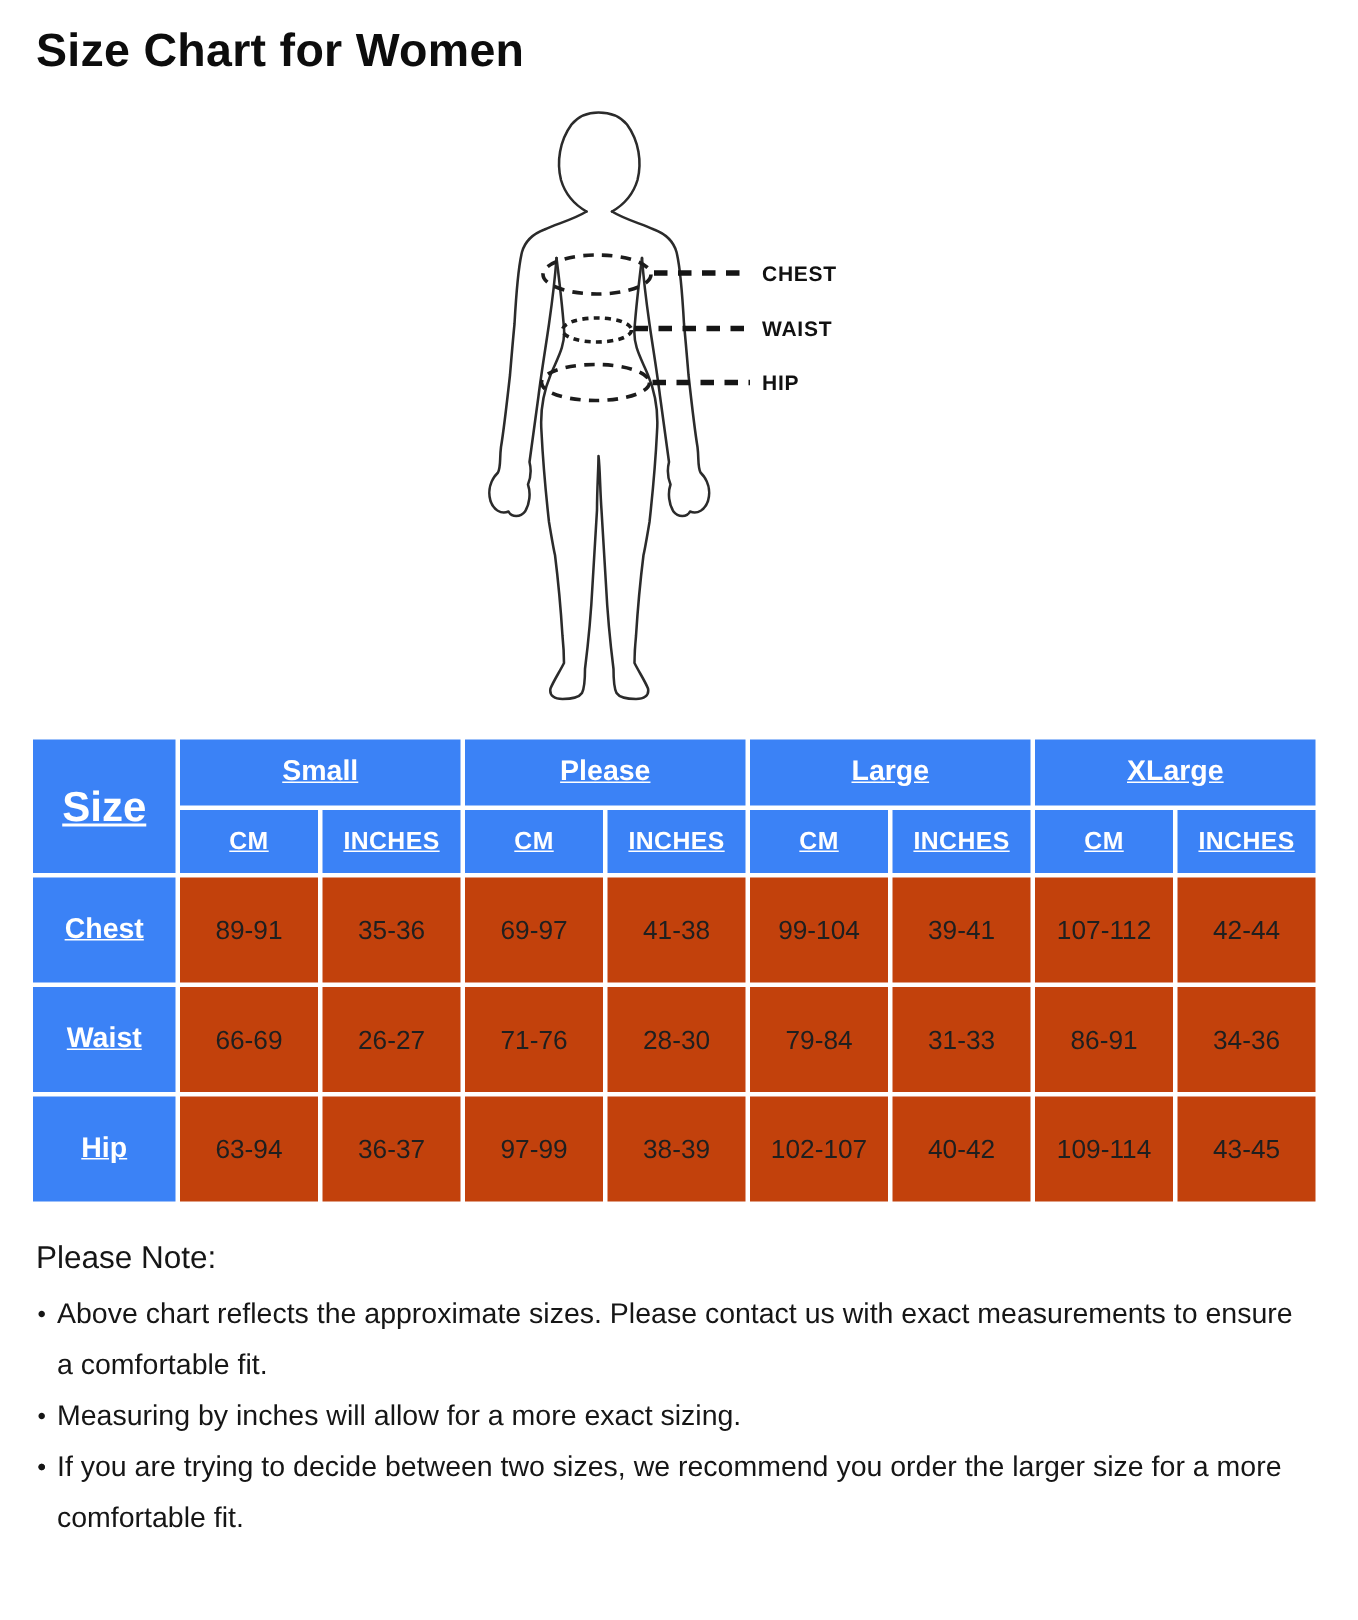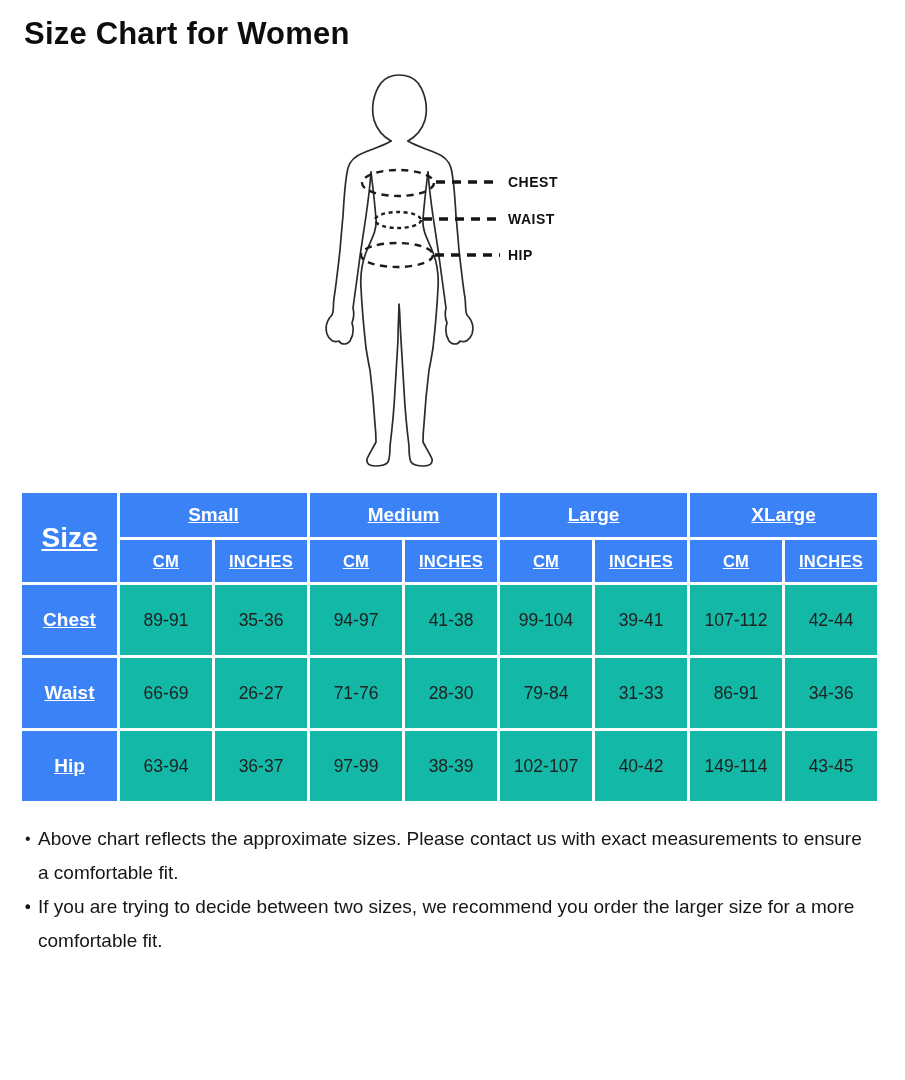--- a/index.html
+++ b/index.html
@@ -64,21 +64,21 @@
     background: #3b82f6;
     color: #ffffff;
     font-weight: bold;
     text-decoration: underline;
   }
   th.corner   { font-size: 28px; }
   th.group    { font-size: 19px; height: 44px; }
   th.unit     { font-size: 16.5px; height: 42px; letter-spacing: 0.3px; }
   th.rowlabel { font-size: 19px; }
   td.val {
-    background: #14b8a6;
+    background: #c2410c;
     color: #1f1f1f;
     font-size: 17.5px;
     height: 70px;
   }
   .notes {
     margin: 18px 0 0 0;
     width: 895px;
     font-size: 19px;
     line-height: 34px;
     color: #161616;
@@ -194,39 +194,39 @@
       <col style="width:92px">
     <col style="width:92px">
       <col style="width:92px">
     <col style="width:92px">
       <col style="width:92px">
   </colgroup>
   <tbody>
       <tr>
     <th class="hdr corner" rowspan="2">Size</th>
     <th class="hdr group" colspan="2">Small</th>
-    <th class="hdr group" colspan="2">Medium</th>
+    <th class="hdr group" colspan="2">Please</th>
     <th class="hdr group" colspan="2">Large</th>
     <th class="hdr group" colspan="2">XLarge</th>
   </tr>
   <tr>
     <th class="hdr unit">CM</th>
     <th class="hdr unit">INCHES</th>
     <th class="hdr unit">CM</th>
     <th class="hdr unit">INCHES</th>
     <th class="hdr unit">CM</th>
     <th class="hdr unit">INCHES</th>
     <th class="hdr unit">CM</th>
     <th class="hdr unit">INCHES</th>
   </tr>
   <tr>
     <th class="hdr rowlabel">Chest</th>
     <td class="val">89-91</td>
     <td class="val">35-36</td>
-    <td class="val">94-97</td>
+    <td class="val">69-97</td>
     <td class="val">41-38</td>
     <td class="val">99-104</td>
     <td class="val">39-41</td>
     <td class="val">107-112</td>
     <td class="val">42-44</td>
   </tr>
   <tr>
     <th class="hdr rowlabel">Waist</th>
     <td class="val">66-69</td>
     <td class="val">26-27</td>
@@ -238,33 +238,35 @@
     <td class="val">34-36</td>
   </tr>
   <tr>
     <th class="hdr rowlabel">Hip</th>
     <td class="val">63-94</td>
     <td class="val">36-37</td>
     <td class="val">97-99</td>
     <td class="val">38-39</td>
     <td class="val">102-107</td>
     <td class="val">40-42</td>
-    <td class="val">149-114</td>
+    <td class="val">109-114</td>
     <td class="val">43-45</td>
   </tr>
 </tbody>
   </table>
 
 <div class="notes">
+  <div class="notes-heading">Please Note:</div>
   <div class="note-item">
     <span class="note-bullet">•</span>
     <span>Above chart reflects the approximate sizes. Please contact us with exact measurements to ensure a comfortable fit.</span>
   </div>
   <div class="note-item">
     <span class="note-bullet">•</span>
+    <span>Measuring by inches will allow for a more exact sizing.</span>
   </div>
   <div class="note-item">
     <span class="note-bullet">•</span>
   </div>
   <div class="note-item">
     <span class="note-bullet">•</span>
     <span>If you are trying to decide between two sizes, we recommend you order the larger size for a more comfortable fit.</span>
   </div>
 </div>
 

